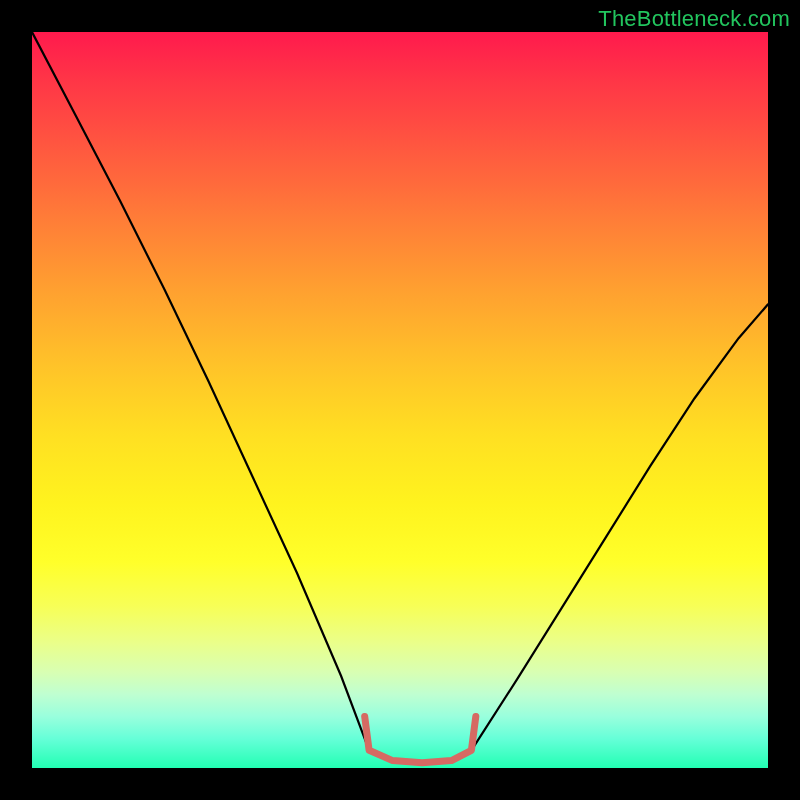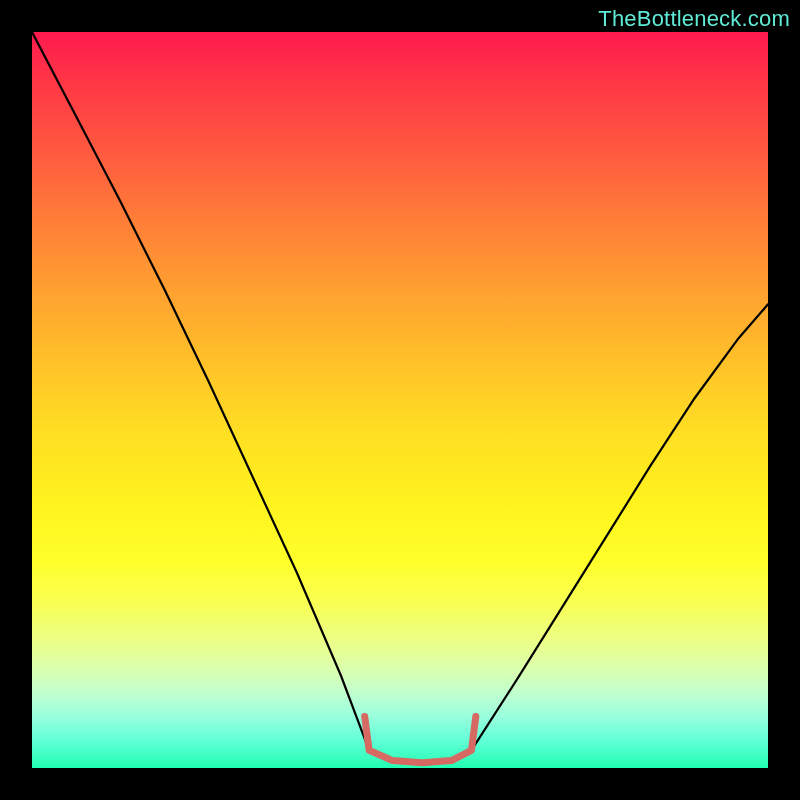--- a/index.html
+++ b/index.html
@@ -47,21 +47,21 @@
   .svg-overlay {
     position: absolute;
     inset: 0;
   }
   .watermark {
     position: absolute;
     top: 6px;
     right: 10px;
     font-family: Arial, Helvetica, sans-serif;
     font-size: 22px;
-    color: #5eead4;
+    color: #22c55e;
     letter-spacing: 0.2px;
     user-select: none;
   }
   svg .curve {
     fill: none;
     stroke: #000;
     stroke-width: 2.2;
     stroke-linecap: round;
   }
   svg .marker {

